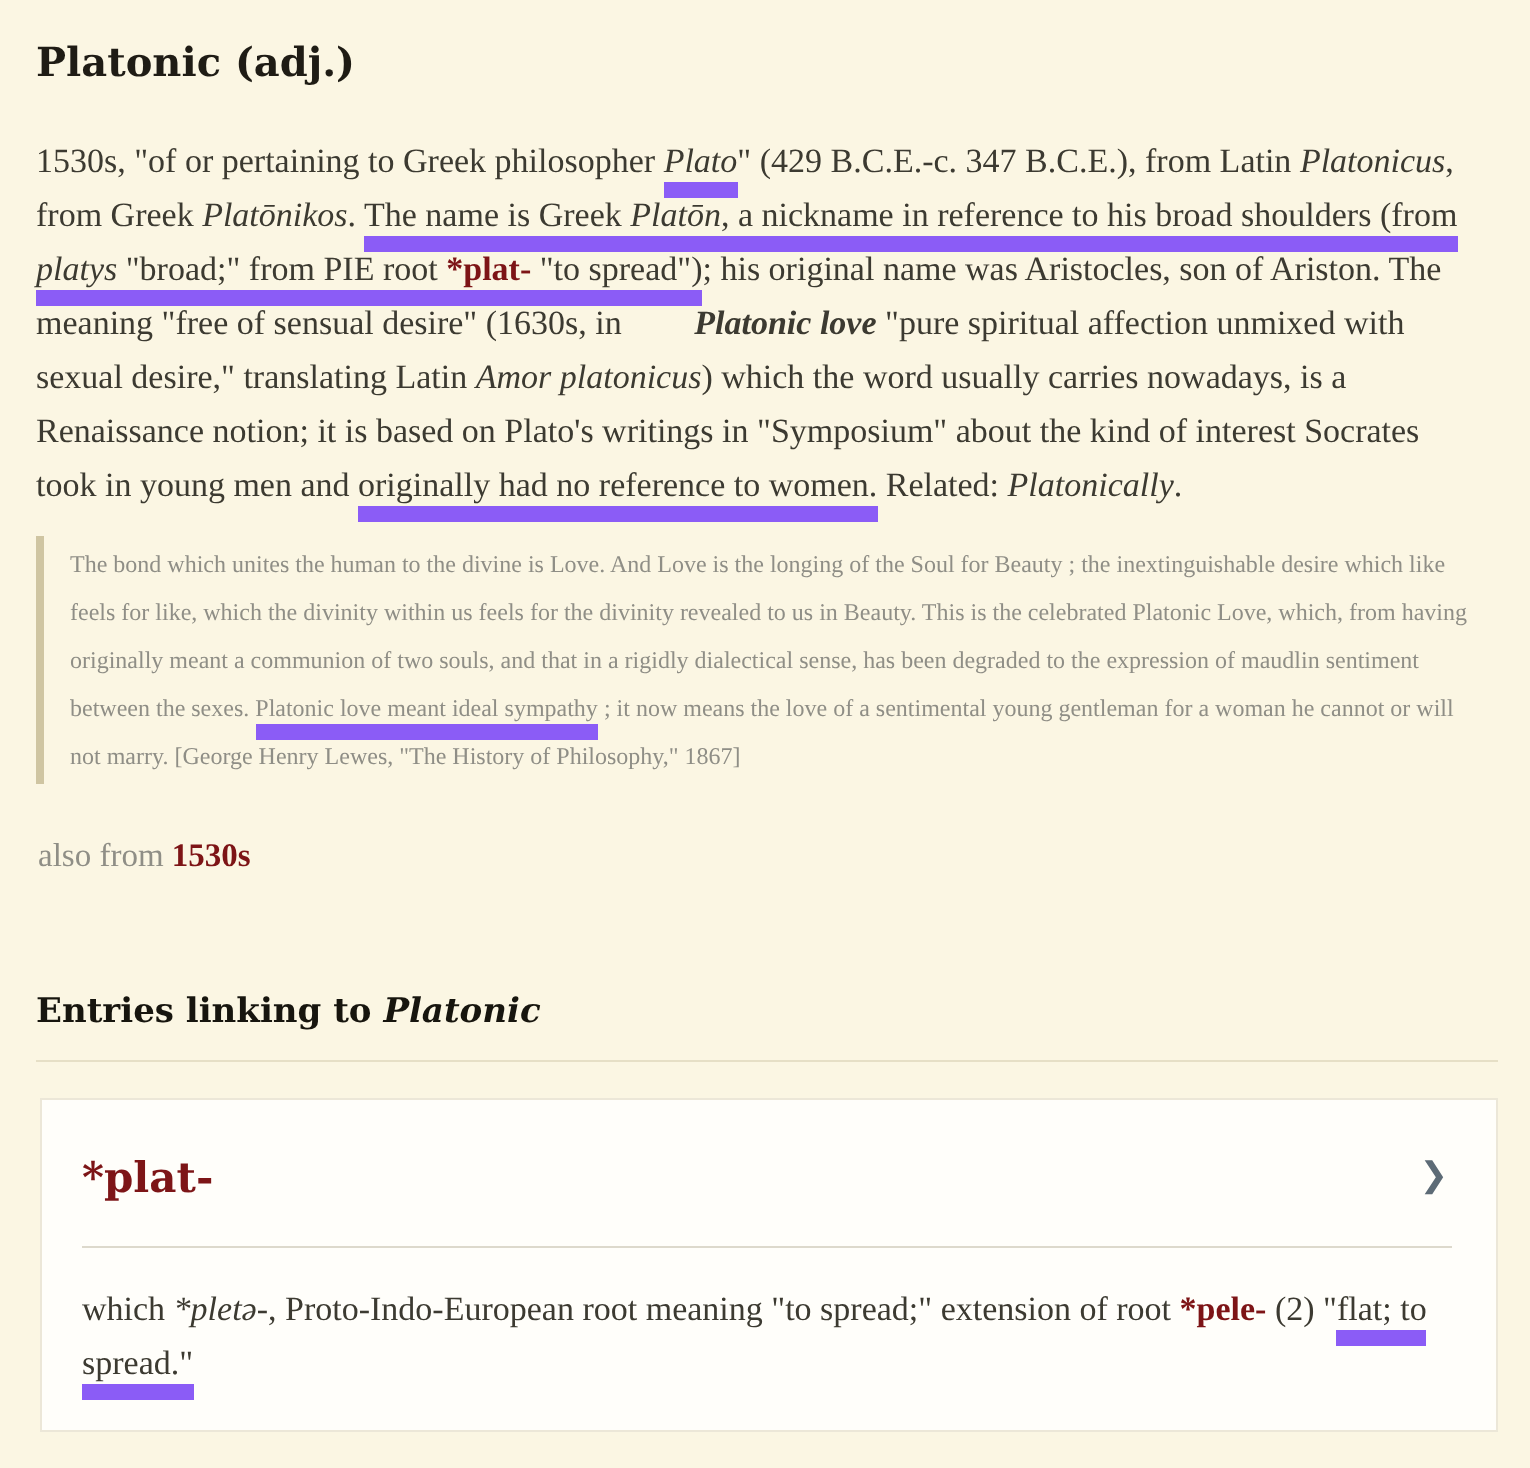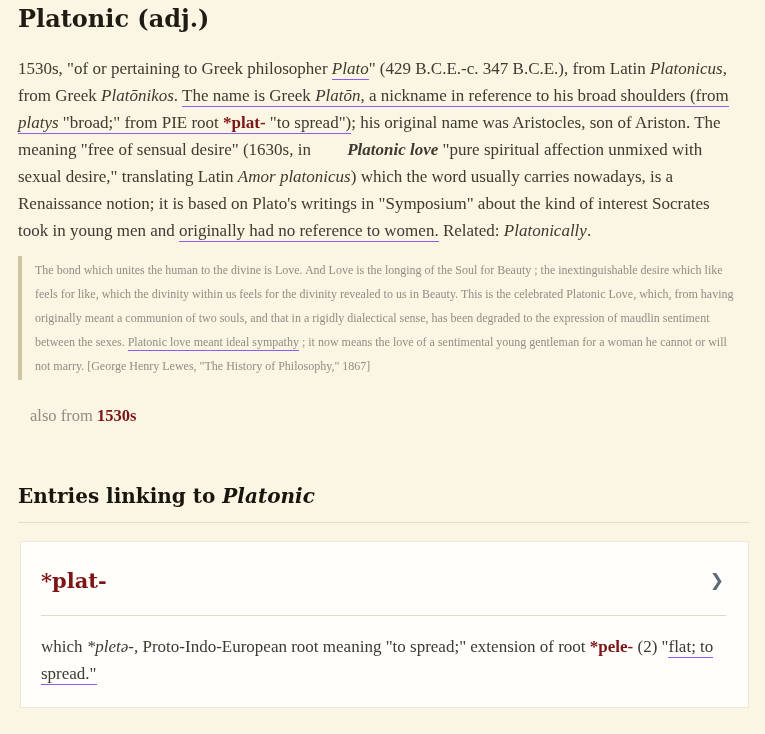--- a/index.html
+++ b/index.html
@@ -14,49 +14,49 @@
     background: #fbf6e3;
     font-family: "Liberation Serif", serif;
     color: #3c3a31;
     position: relative;
     box-sizing: border-box;
     padding: 0 18px;
   }
   h1.headword {
     font-family: "DejaVu Serif", "Liberation Serif", serif;
     font-weight: bold;
-    font-size: 24px;
+    font-size: 20px;
     line-height: 34px;
     color: #1f1c15;
-    margin: 2px 0 0 0;
+    margin: 14px 0 0 0;
   }
   p.ety {
     font-size: 17px;
     line-height: 27px;
     margin: 19px 0 0 0;
     max-width: 714px;
   }
   blockquote.quote {
     margin: 12px 0 0 0;
     padding: 2px 0 2px 13px;
     border-left: 4px solid #cfc5a2;
     color: #8f8e86;
     font-size: 12px;
     line-height: 24px;
     max-width: 700px;
   }
   p.also {
-    margin: 26px 0 0 12px;
+    margin: 26px 0 0 1px;
     font-size: 16.5px;
     color: #8f8e86;
   }
   h2.linking {
     font-family: "DejaVu Serif", "Liberation Serif", serif;
     font-weight: bold;
-    font-size: 20px;
+    font-size: 17px;
     color: #17150e;
     margin: 58px 0 0 0;
   }
   hr.rule {
     border: none;
     border-top: 1px solid #e6dfc6;
     margin: 14px -2px 0 0;
   }
   .card {
     margin: 18px -2px 0 2px;
@@ -91,21 +91,21 @@
   .card p.body {
     font-size: 17px;
     line-height: 27px;
     margin: 17px 0 0 0;
     max-width: 700px;
   }
   
   .i  { font-style: italic; }
   .b  { font-weight: bold; margin-left: 32px; }
   .lk { color: #7d1416; font-weight: bold; cursor: pointer; }
-  .hl { border-bottom: 1px solid #8b5cf6; padding-bottom: 1px; }
+  .hl { border-bottom: 8px solid #8b5cf6; padding-bottom: 1px; }
 </style>
 </head>
 <body>
 
 <div class="page">
 
   <h1 class="headword">Platonic (adj.)</h1>
 
   <p class="ety"><span>1530s, "of or pertaining to Greek philosopher </span><span class="i hl">Plato</span><span>" (429 B.C.E.-c. 347 B.C.E.), from Latin </span><span class="i">Platonicus</span><span>, from Greek </span><span class="i">Platōnikos</span><span>. </span><span class="hl">The name is Greek </span><span class="i hl">Platōn</span><span class="hl">, a nickname in reference to his broad shoulders (from </span><span class="i hl">platys</span><span class="hl"> "broad;" from PIE root </span><span class="lk hl">*plat-</span><span class="hl"> "to spread")</span><span>; his original name was Aristocles, son of Ariston. The meaning "free of sensual desire" (1630s, in </span><span class="b i">Platonic love</span><span> "pure spiritual affection unmixed with sexual desire," translating Latin </span><span class="i">Amor platonicus</span><span>) which the word usually carries nowadays, is a Renaissance notion; it is based on Plato's writings in "Symposium" about the kind of interest Socrates took in young men and </span><span class="hl">originally had no reference to women.</span><span> Related: </span><span class="i">Platonically</span><span>.</span></p>
 

